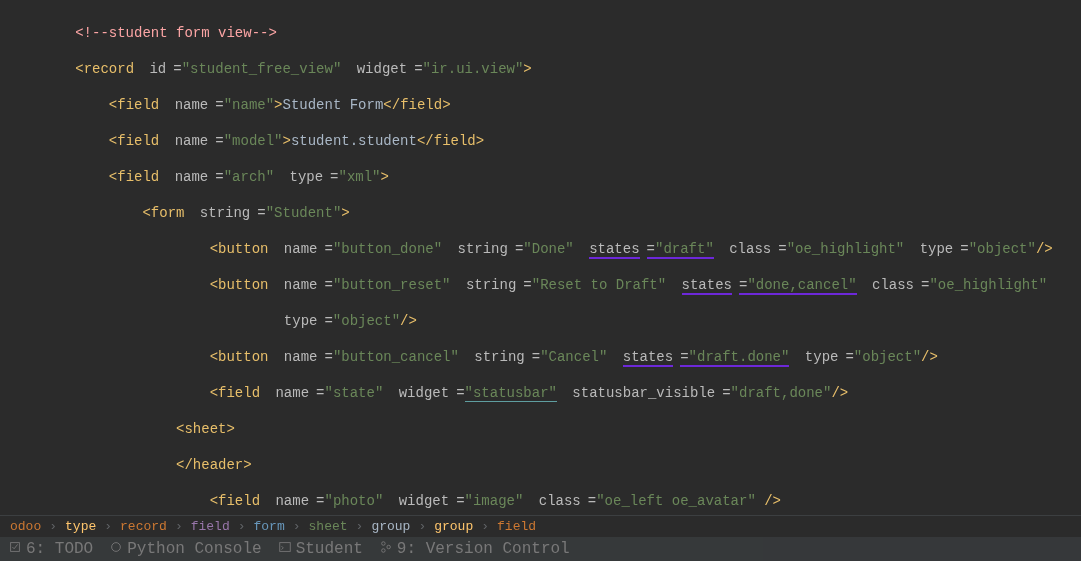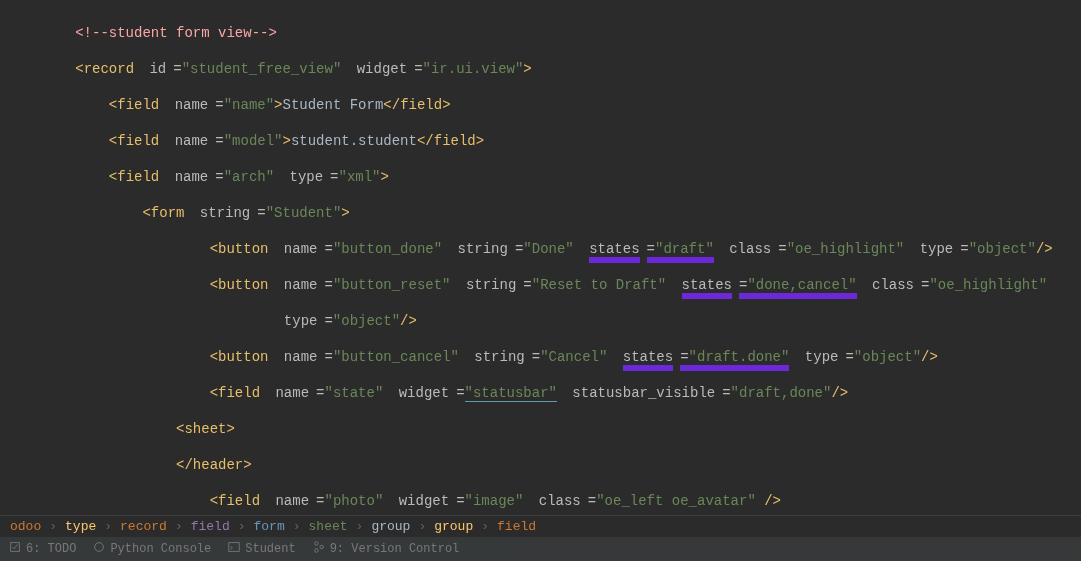--- a/index.html
+++ b/index.html
@@ -20,21 +20,21 @@
   }
   .line {
     padding-left: 8px;
     height: 18px;
   }
   .comment { color: #fca5a5; }
   .tag { color: #e8bf6a; }
   .attr-name { color: #bababa; margin-left: 7px; }
   .attr-value { color: #6a8759; }
   .text-content { color: #a9b7c6; margin-top: 40px; }
-  .underline-pink { border-bottom: 6px solid #6d28d9; }
+  .underline-pink { border-bottom: 2px solid #6d28d9; }
   .underline-teal { border-bottom: 1px solid #5f9ea0; }
   
   .breadcrumb {
     position: absolute;
     bottom: 24px;
     left: 0;
     right: 0;
     height: 22px;
     background: #2b2b2b;
     display: flex;
@@ -57,21 +57,21 @@
   
   .toolbar {
     position: absolute;
     bottom: 0;
     left: 0;
     right: 0;
     height: 24px;
     background: #3c3f41;
     display: flex;
     padding-left: 8px;
-    font-size: 12px;
+    font-size: 16px;
     color: #999;
     opacity: 0.7;
   }
   .toolbar-item {
     display: flex;
     align-items: center;
     margin-right: 16px;
     gap: 4px;
   }
   .icon-small {

